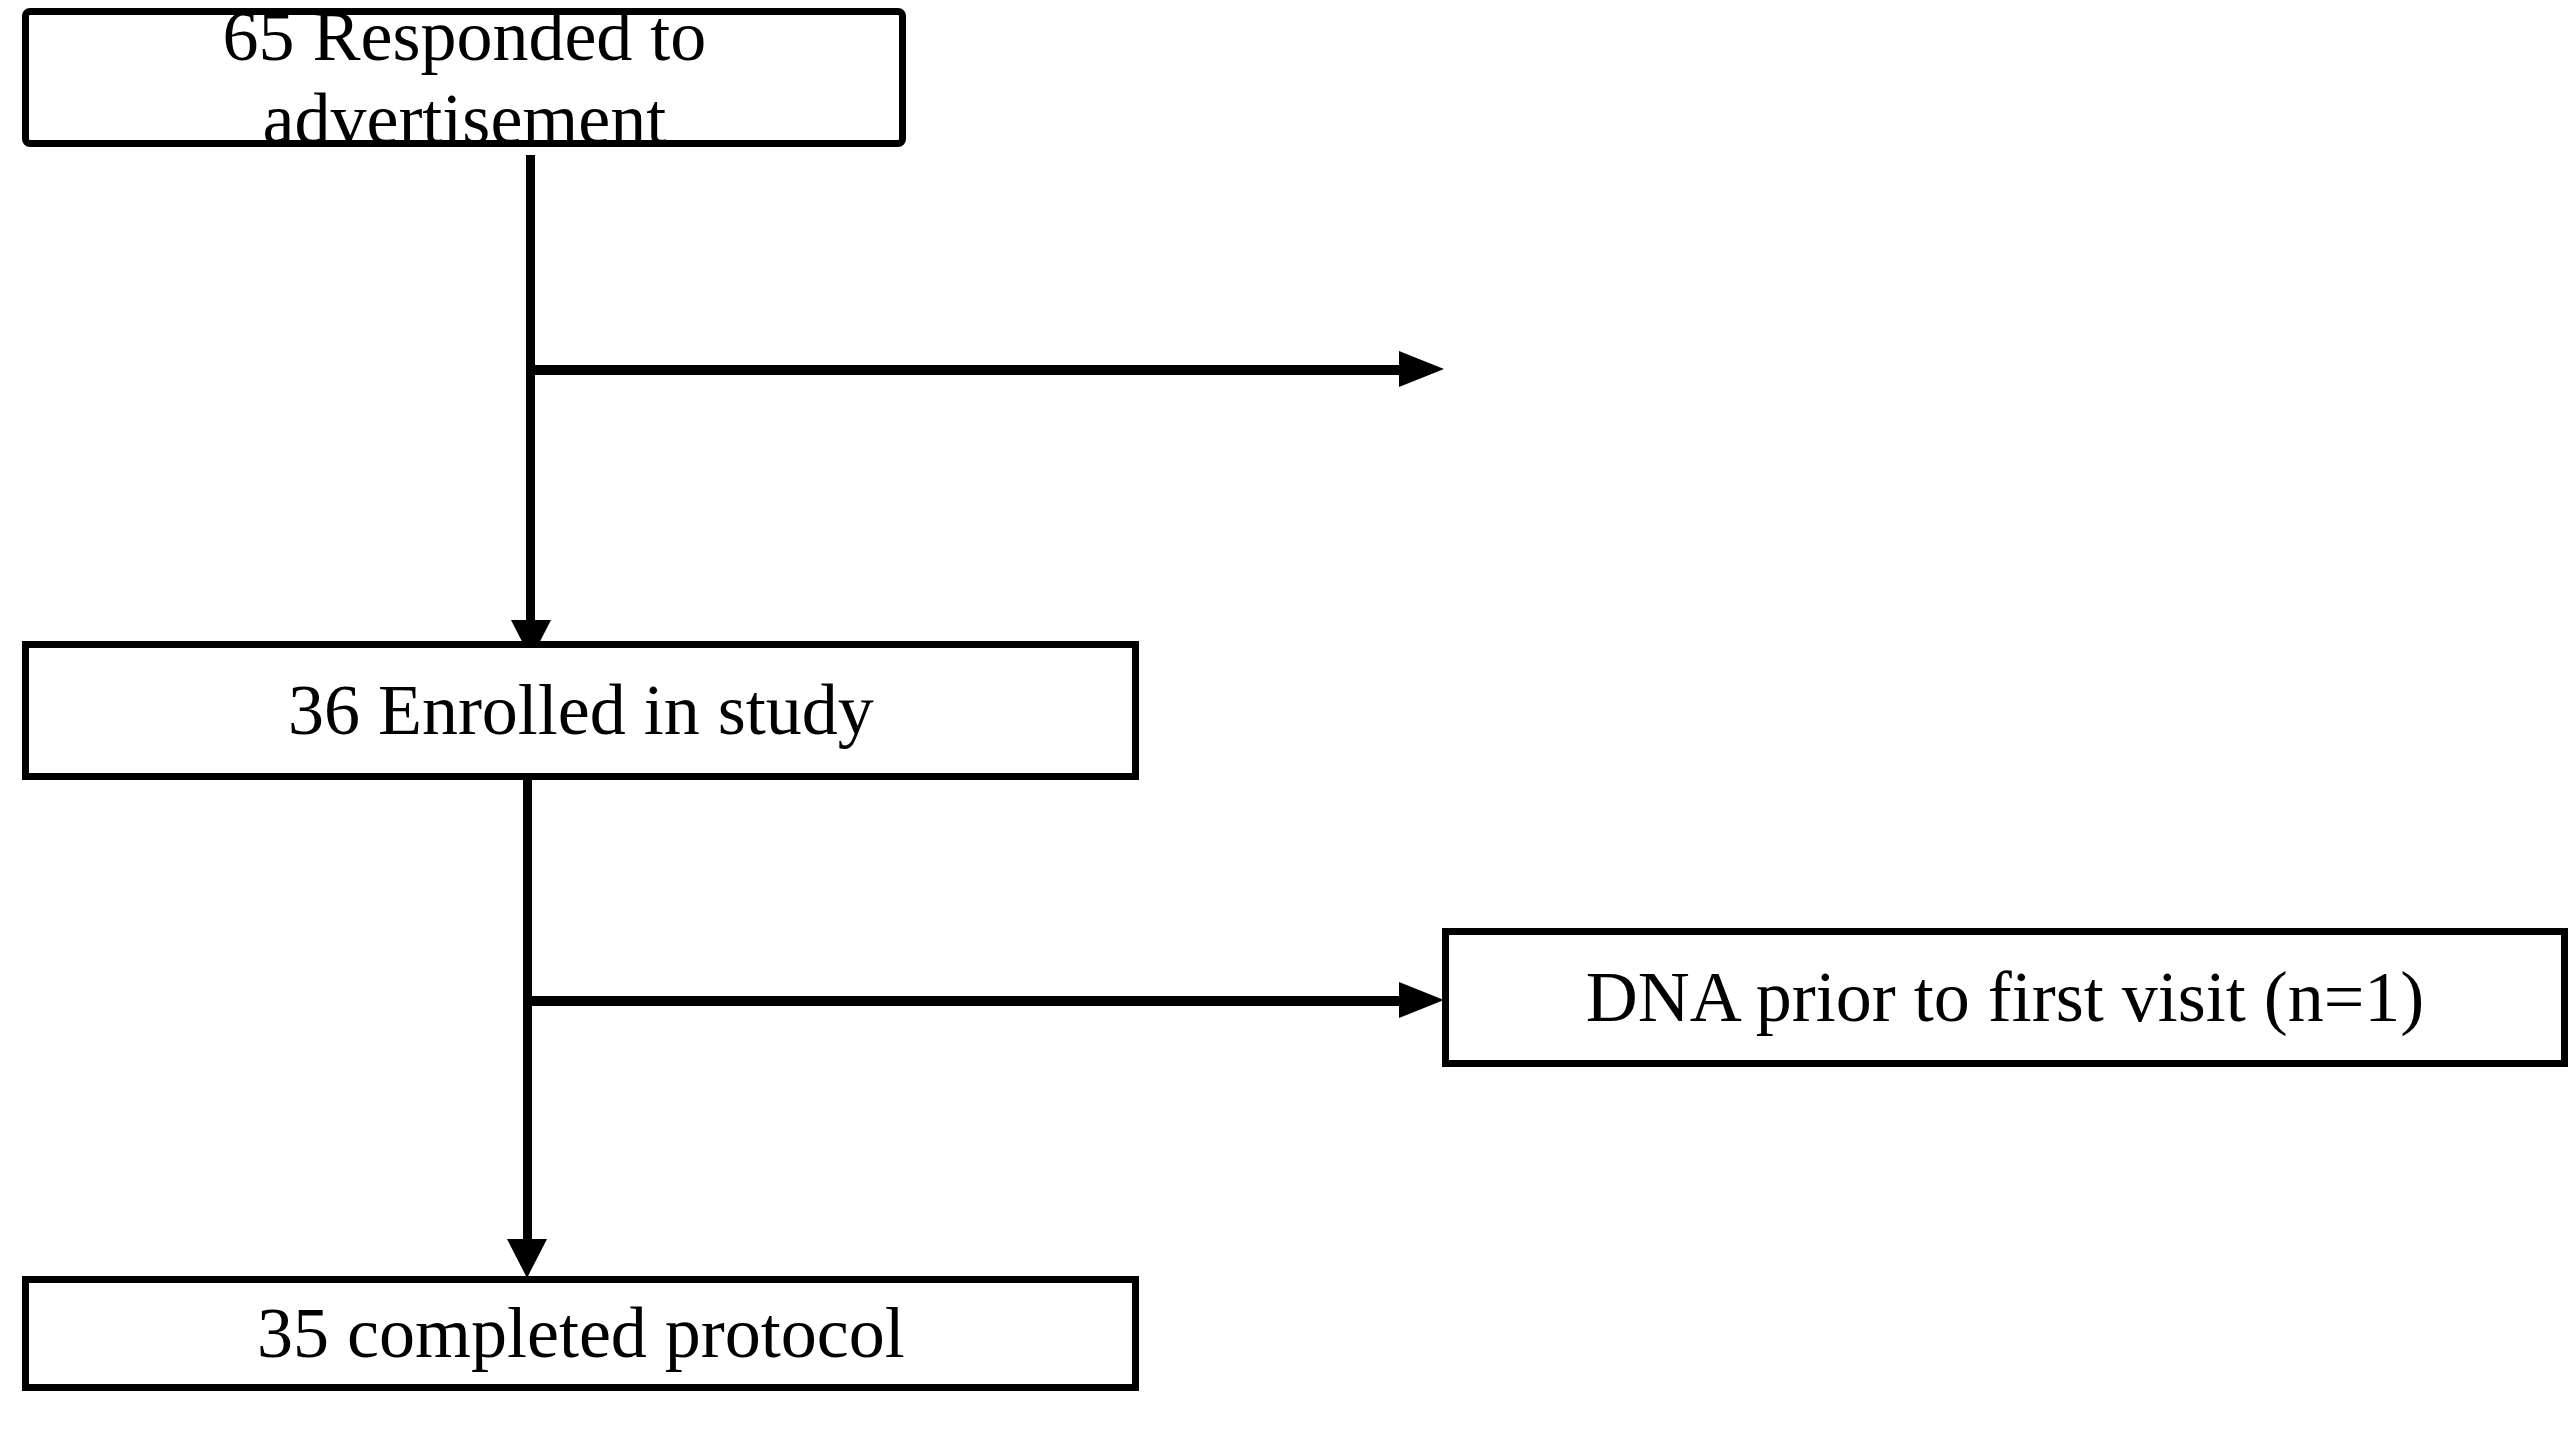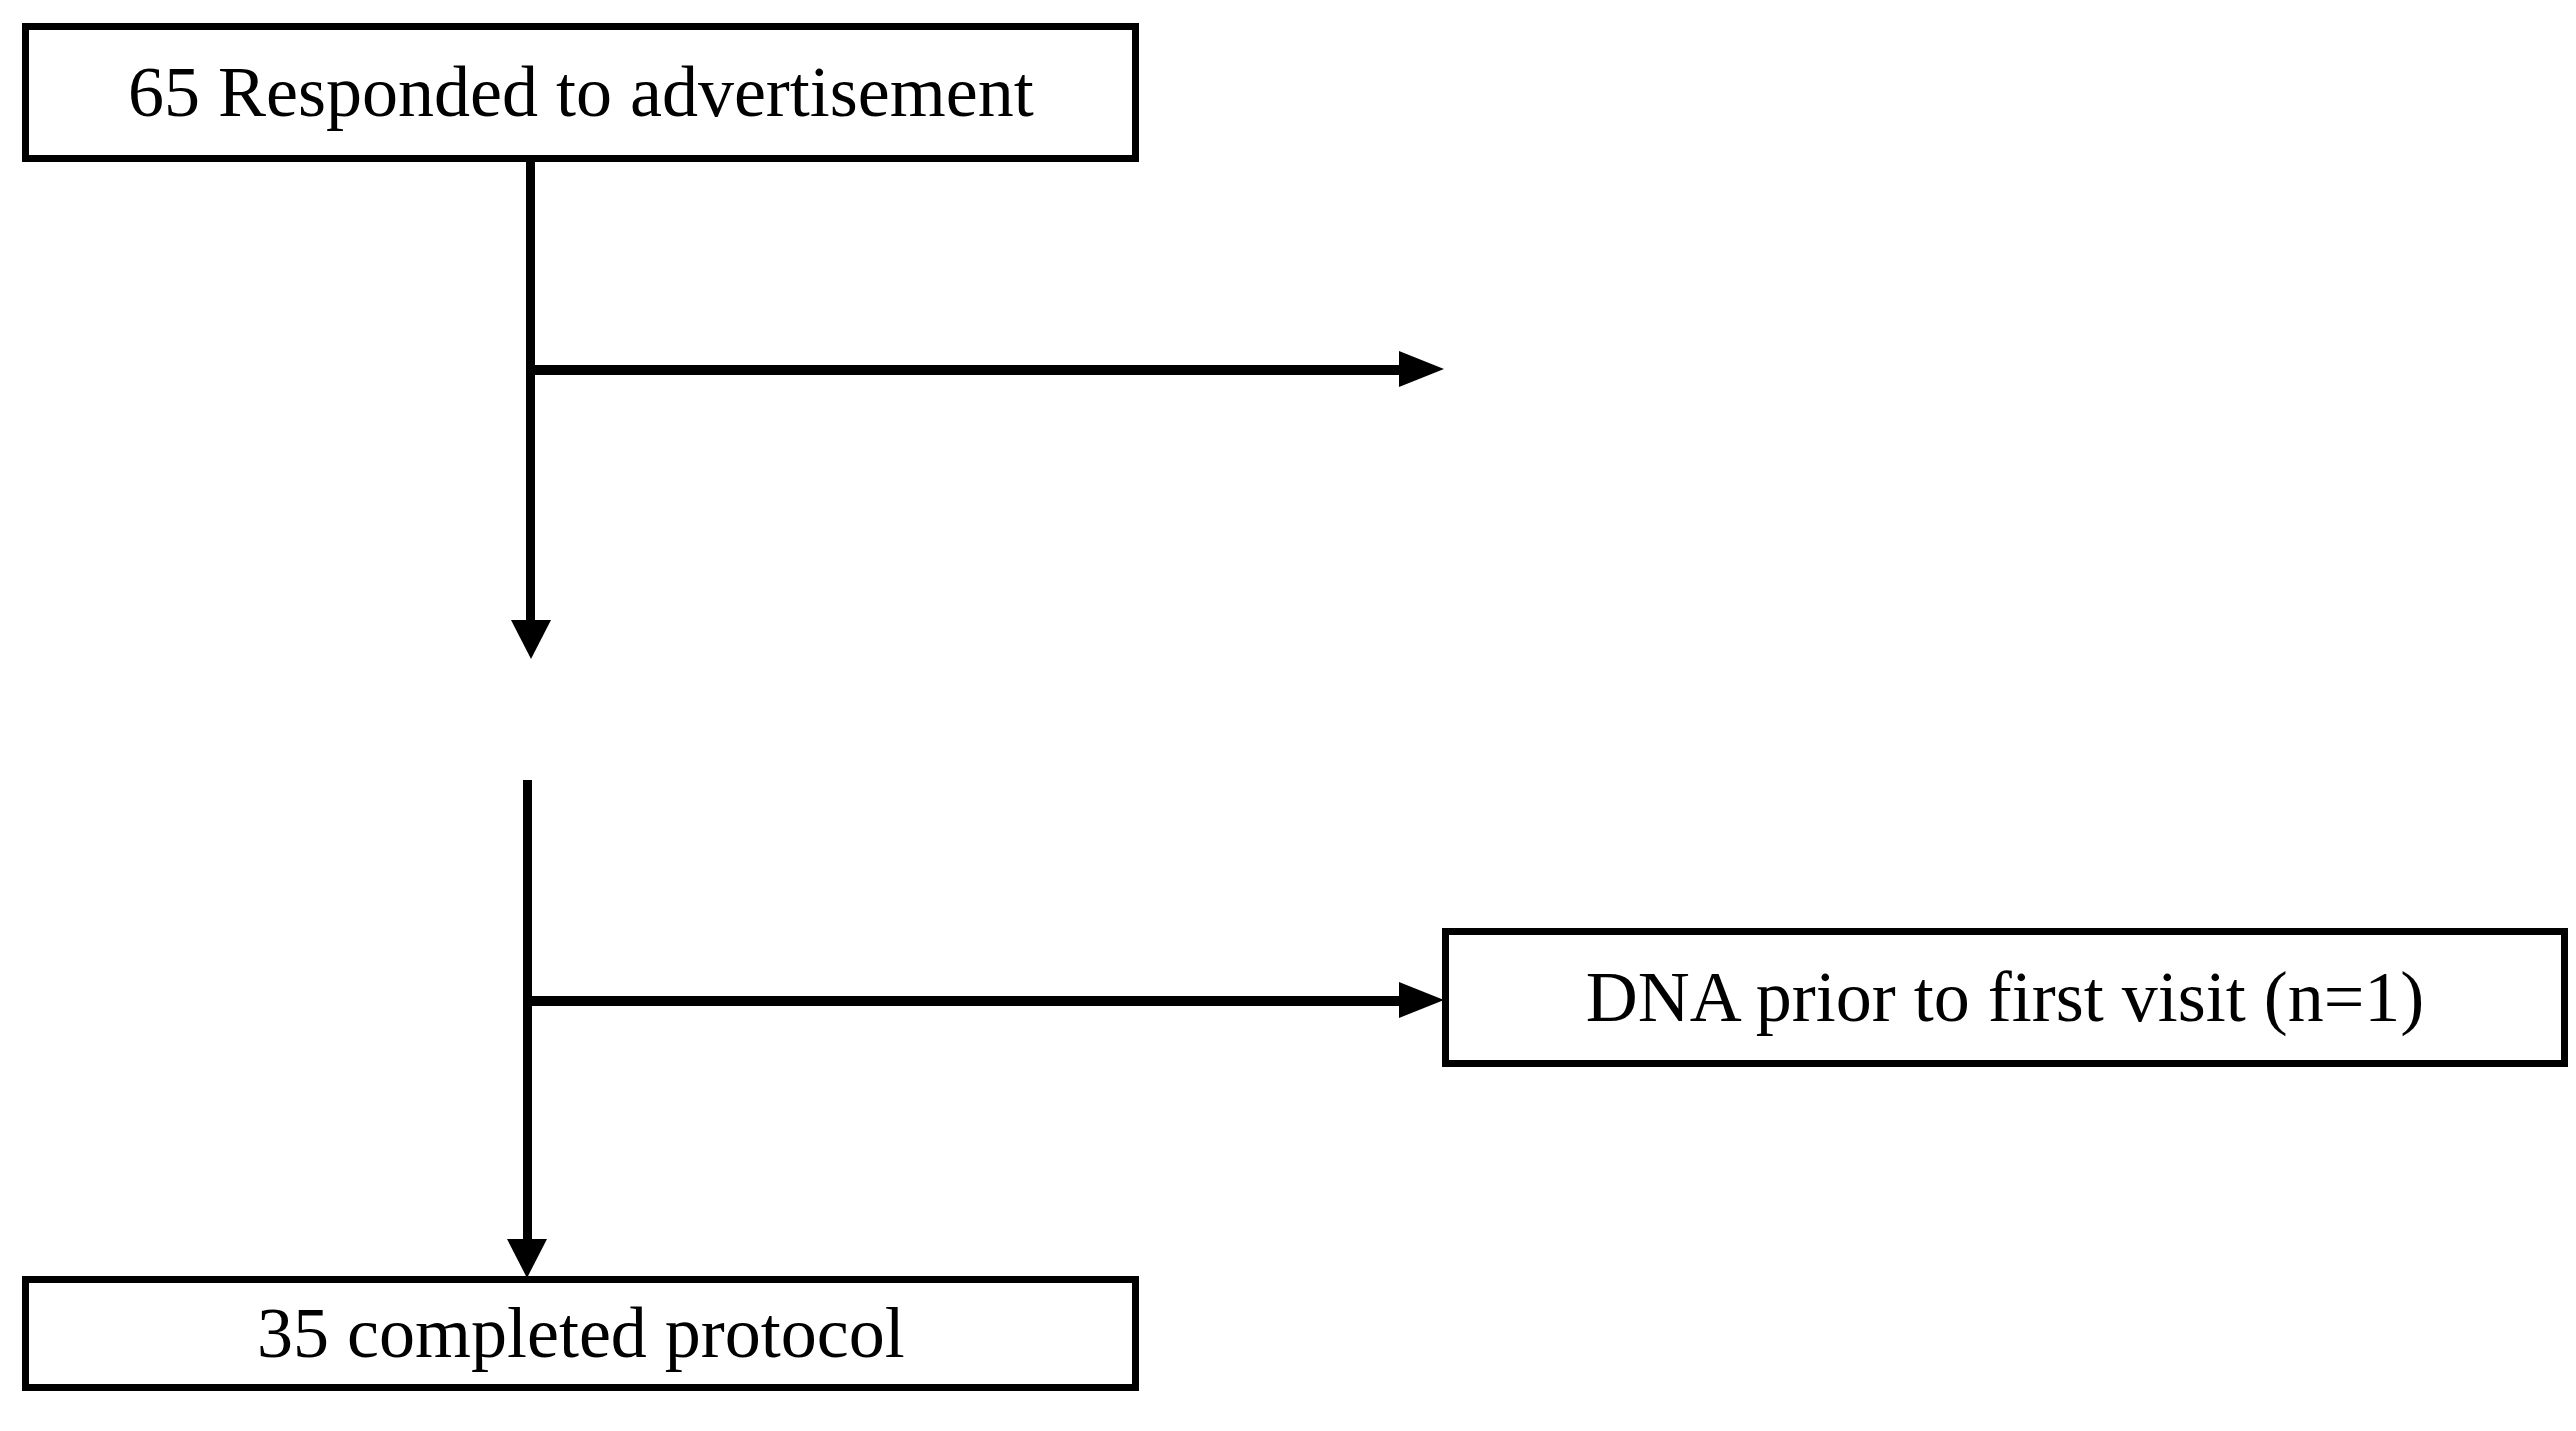--- a/index.html
+++ b/index.html
@@ -21,21 +21,21 @@
     box-sizing: border-box;
     border: 7.5px solid #000000;
     background: #ffffff;
     display: flex;
     align-items: center;
     justify-content: center;
     text-align: center;
     font-size: 72px;
     line-height: 1.15;
   }
-  #box-responded  { left: 22.4px;   top: 23px;   width: 1117px; height: 139px; }
+  #box-responded  { left: 22.4px;   top: 8px;   width: 884px; height: 139px; border-radius: 8px; }
   #box-withdrew   { left: 1442px; top: 205px;  width: 1126px; height: 226px; }
   #box-enrolled   { left: 22.4px;   top: 641px;  width: 1117px; height: 139px; }
   #box-dna        { left: 1442px; top: 928px; width: 1126px; height: 139px; align-items: center; }
   #box-completed  { left: 22.4px;   top: 1276px; width: 1117px; height: 115px; }
   .box-line { display: block; }
   .connector {
     position: absolute;
     background: #000000;
   }
   #vline-1 { left: 526px; top: 155px;  width: 9px;   height: 467px; }
@@ -76,20 +76,23 @@
   <div class="arrowhead-down" id="arrowhead-enrolled"></div>
   <div class="arrowhead-right" id="arrowhead-withdrew"></div>
   <div class="arrowhead-down" id="arrowhead-completed"></div>
   <div class="arrowhead-right" id="arrowhead-dna"></div>
 
   <div class="flow-box" id="box-responded">
     <span class="box-line">65 Responded to advertisement</span>
   </div>
 
 
+  <div class="flow-box" id="box-enrolled">
+    <span class="box-line">36 Enrolled in study</span>
+  </div>
 
   <div class="flow-box" id="box-dna">
     <span class="box-line">DNA prior to first visit (n=1)</span>
   </div>
 
   <div class="flow-box" id="box-completed">
     <span class="box-line">35 completed protocol</span>
   </div>
 
 </div>

